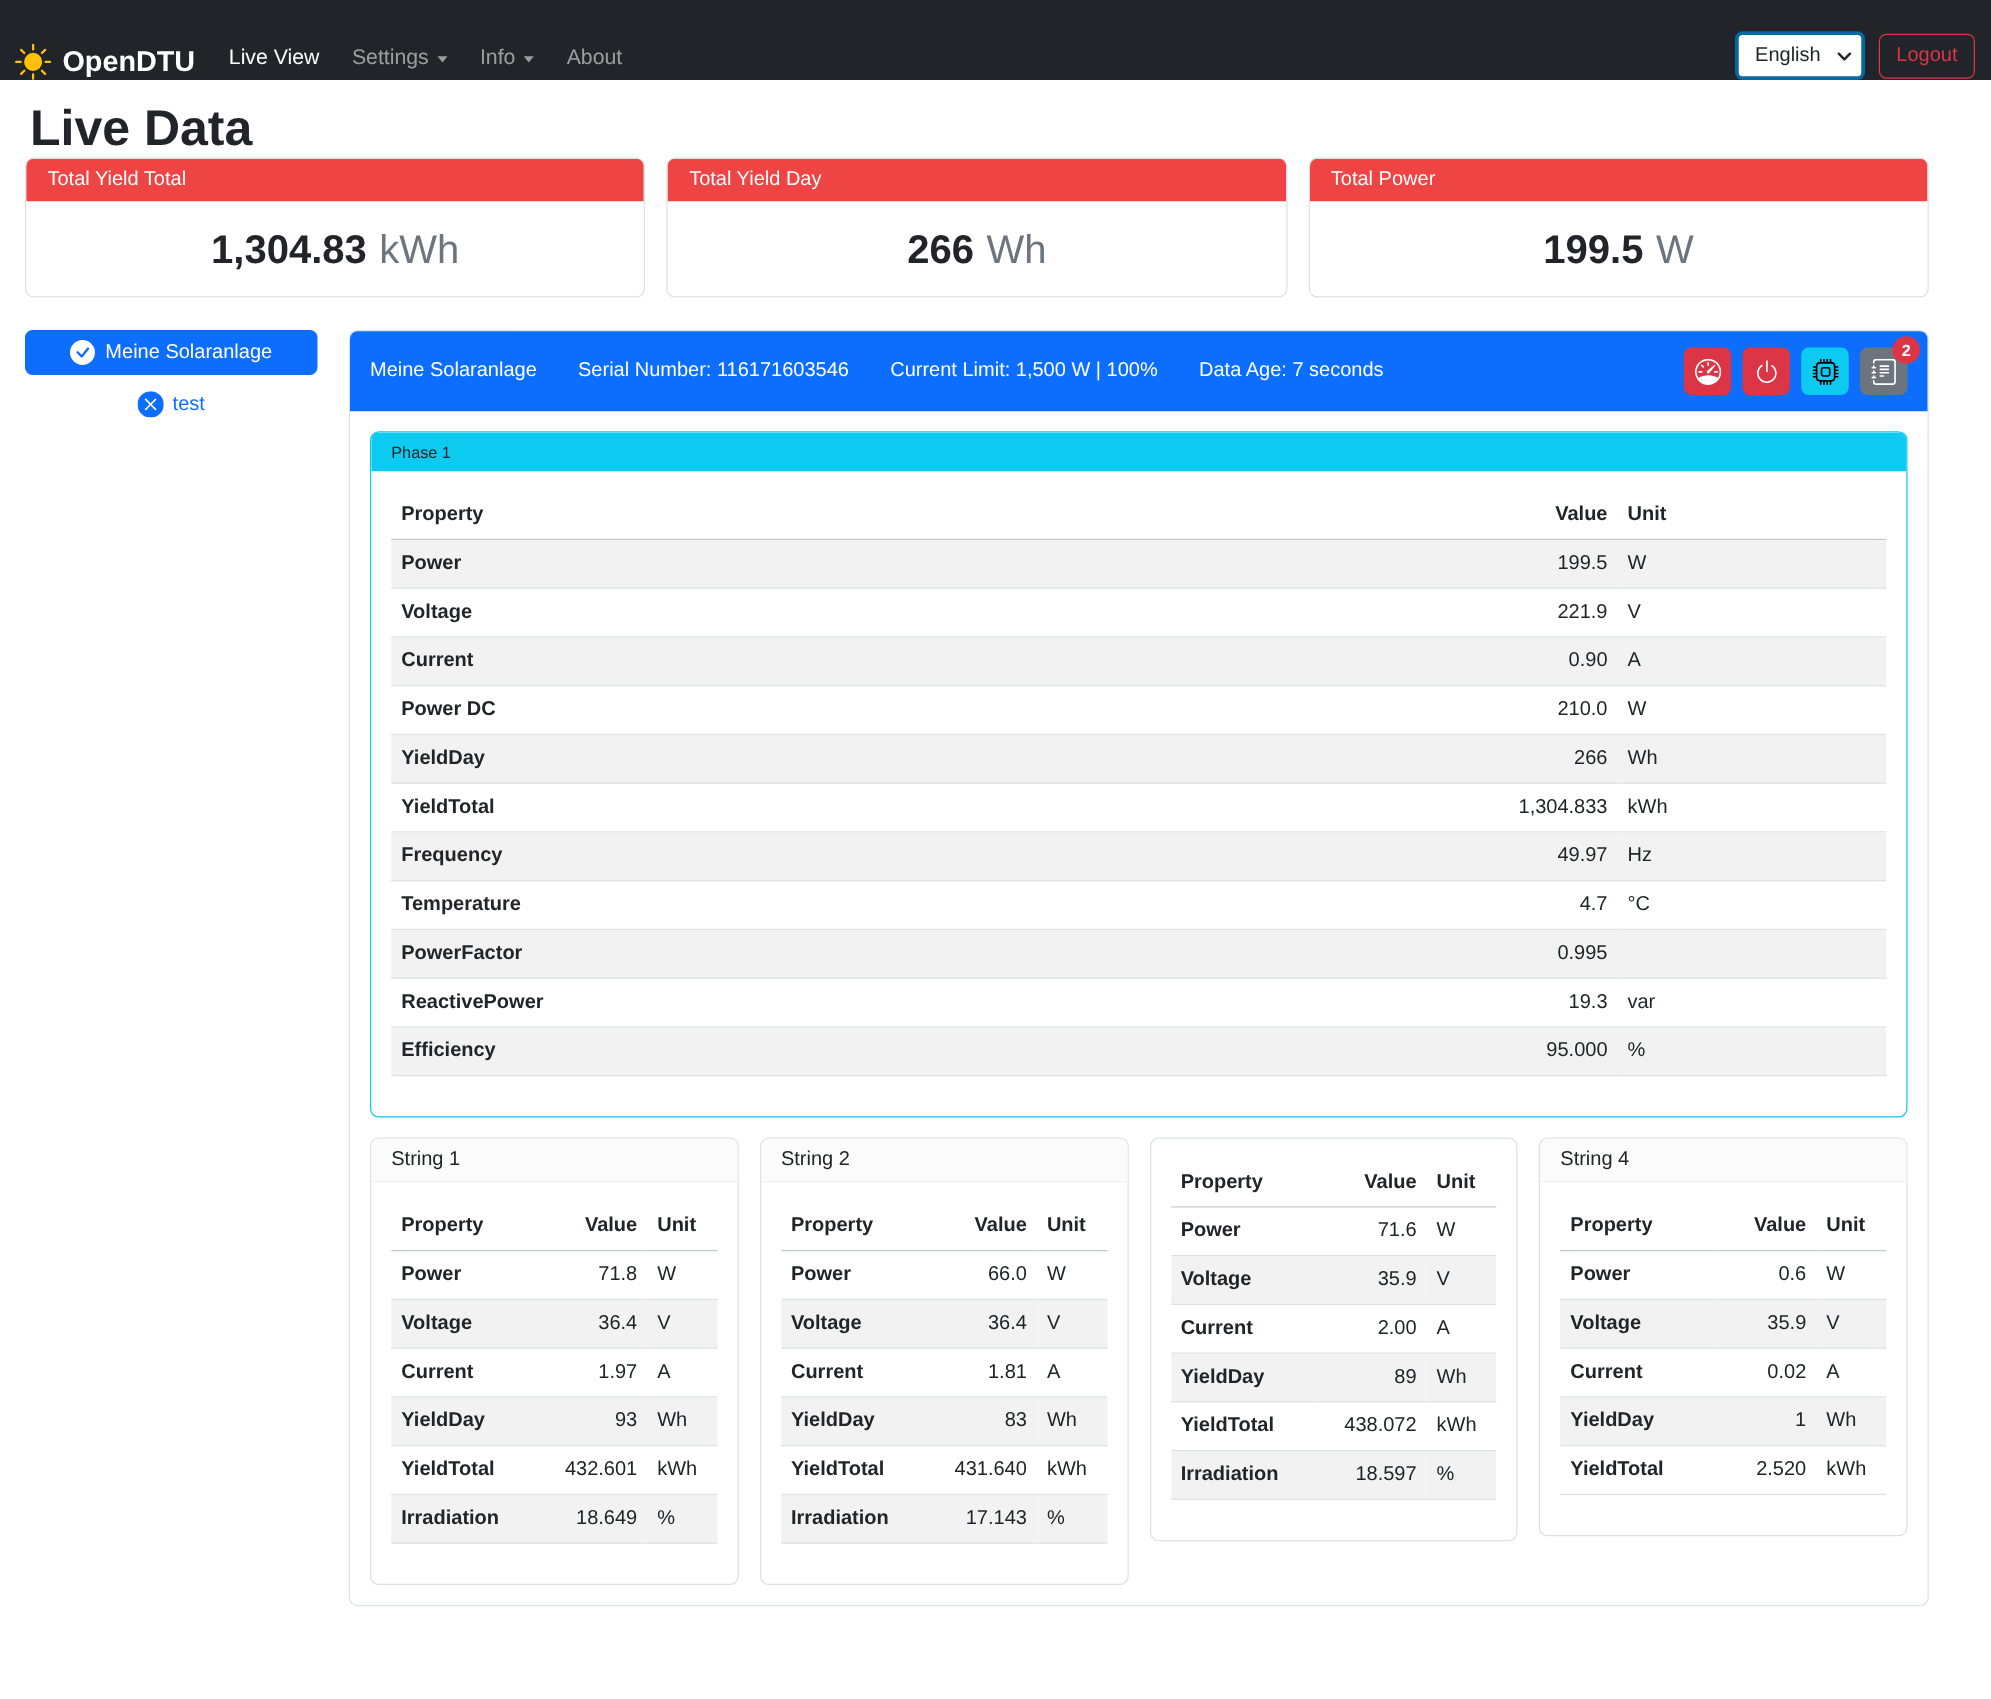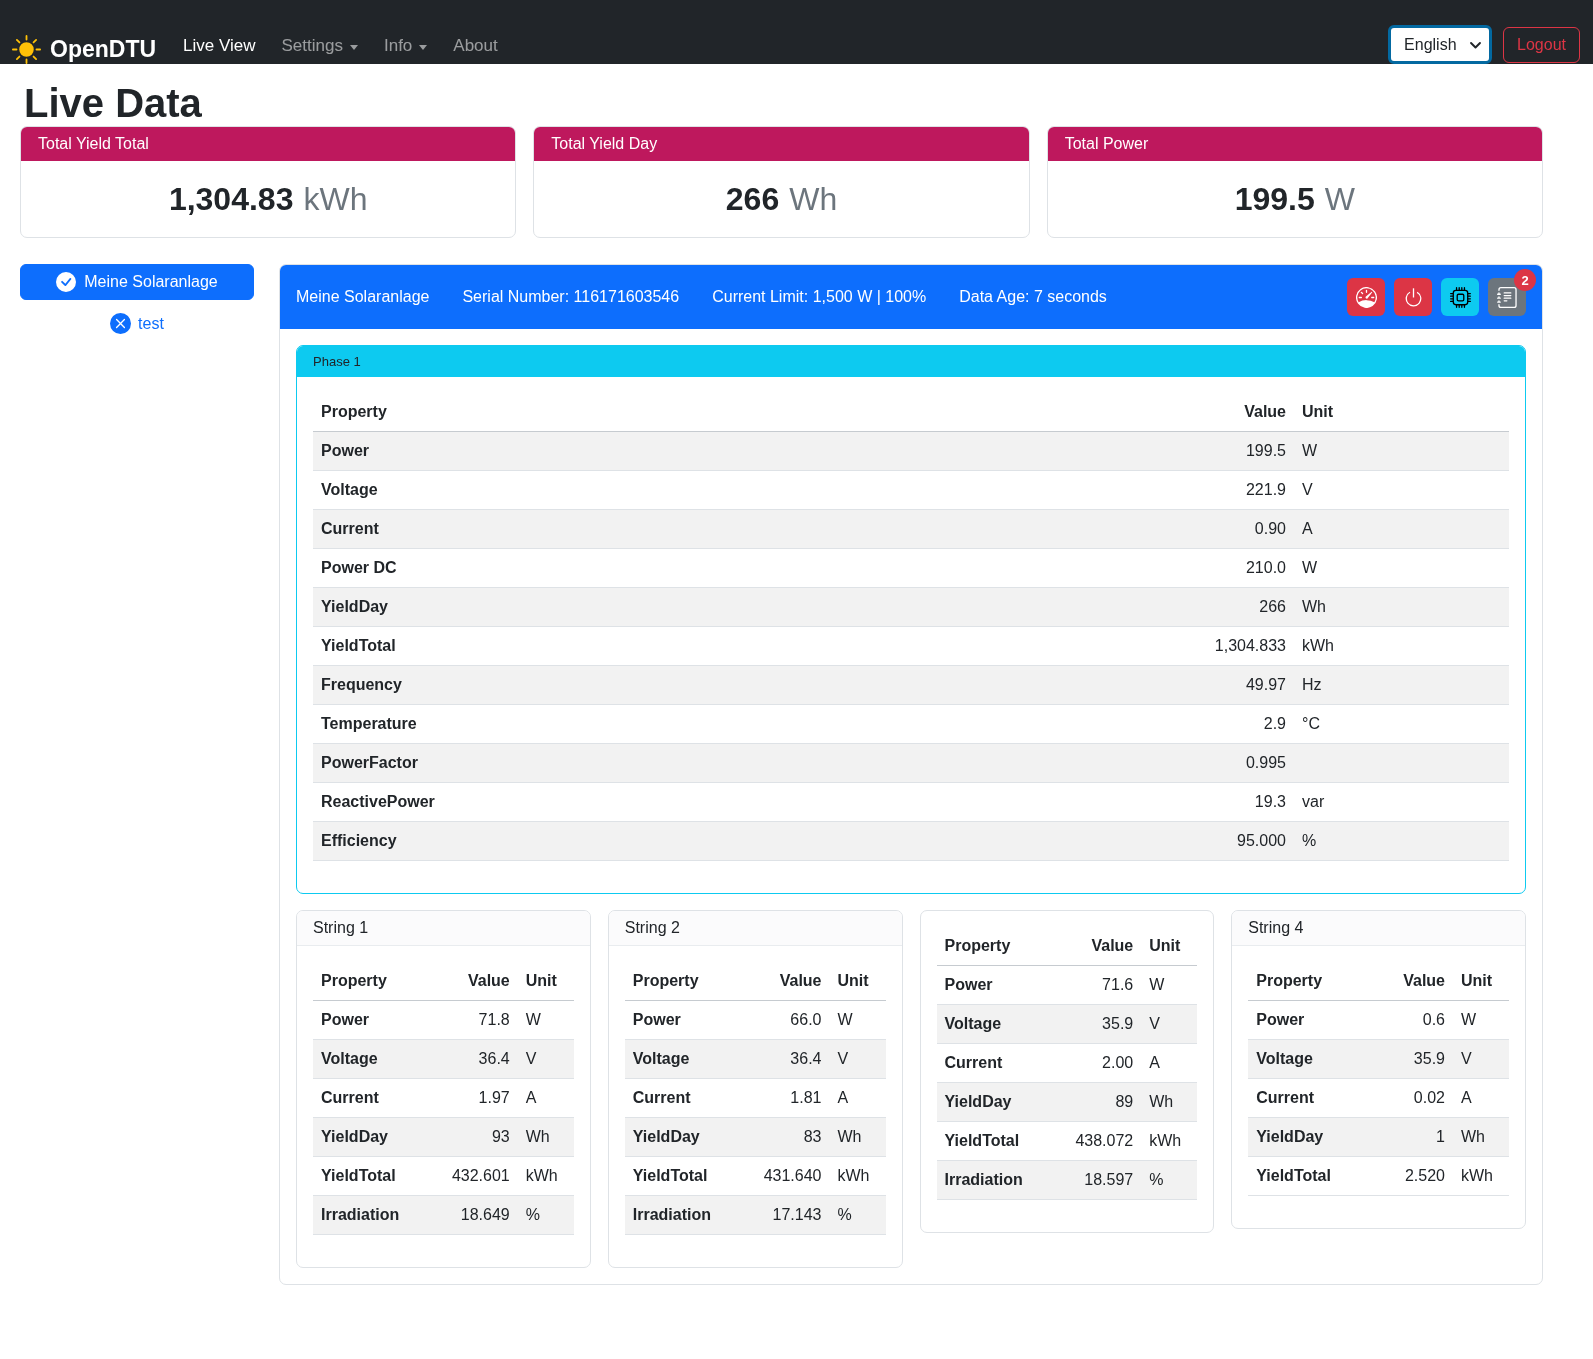--- a/index.html
+++ b/index.html
@@ -61,21 +61,21 @@
     padding: 8px 13px; cursor: pointer;
   }
 
   
   .page { width: 1523px; margin-left: 20px; }
   h1.page-title { font-size: 40px; font-weight: 600; margin: 17px 0 0 4px; letter-spacing: 0; }
 
   
   .summary-row { display: grid; grid-template-columns: repeat(3, 1fr); gap: 17px; }
   .summary-card { border: 1px solid #dee2e6; border-radius: 7px; overflow: hidden; background: #fff; }
-  .summary-card-header { background: #be185d; color: #fff; padding: 8px 17px; font-size: 16px; }
+  .summary-card-header { background: #ef4444; color: #fff; padding: 8px 17px; font-size: 16px; }
   .summary-card-body {
     height: 76px; display: flex; align-items: center; justify-content: center;
     gap: 10px; font-size: 32px;
   }
   .summary-value { font-weight: 600; }
   .summary-unit { color: #6c757d; font-weight: 500; }
 
   
   .content-row { display: flex; gap: 25px; margin-top: 26px; align-items: flex-start; padding-bottom: 14px; }
   .sidebar { width: 234px; flex: 0 0 234px; }
@@ -310,21 +310,21 @@
                     <td class="val">1,304.833</td>
                     <td class="unit">kWh</td>
                   </tr>
                   <tr>
                     <th scope="row">Frequency</th>
                     <td class="val">49.97</td>
                     <td class="unit">Hz</td>
                   </tr>
                   <tr>
                     <th scope="row">Temperature</th>
-                    <td class="val">2.9</td>
+                    <td class="val">4.7</td>
                     <td class="unit">°C</td>
                   </tr>
                   <tr>
                     <th scope="row">PowerFactor</th>
                     <td class="val">0.995</td>
                     <td class="unit"></td>
                   </tr>
                   <tr>
                     <th scope="row">ReactivePower</th>
                     <td class="val">19.3</td>

